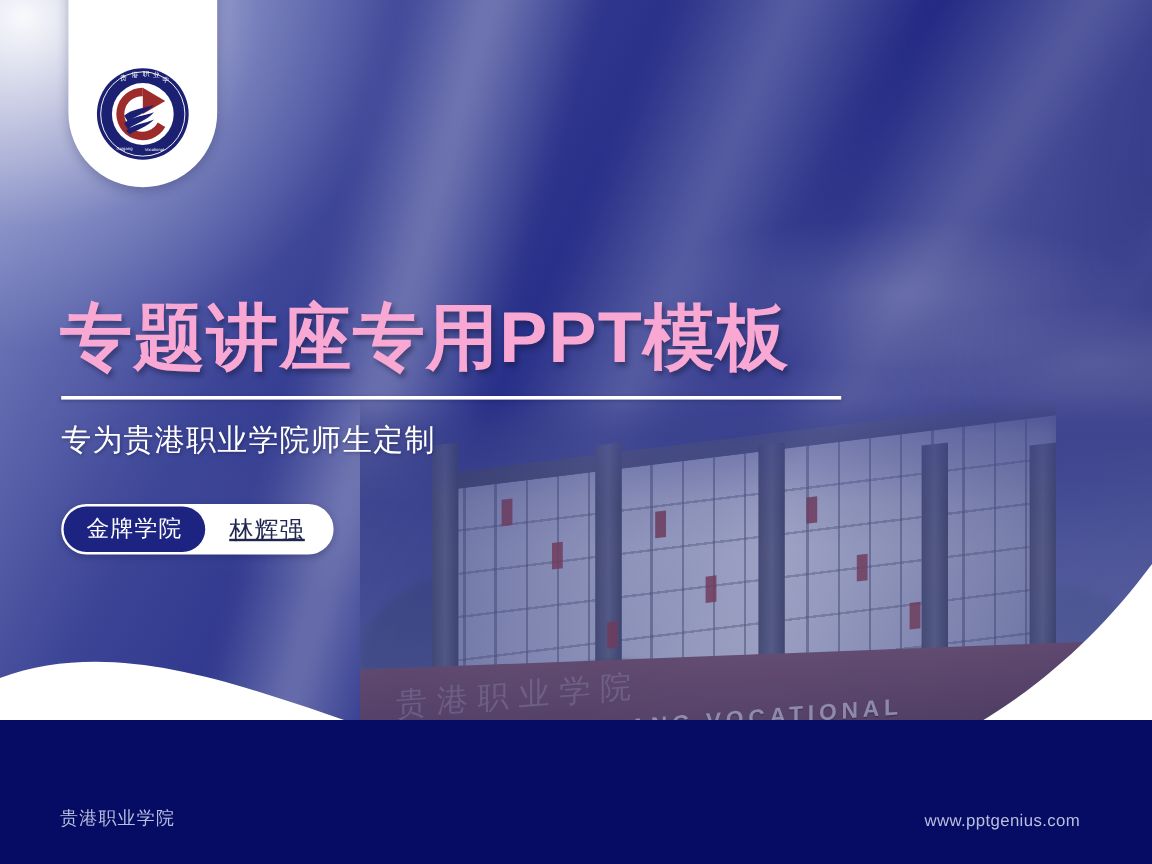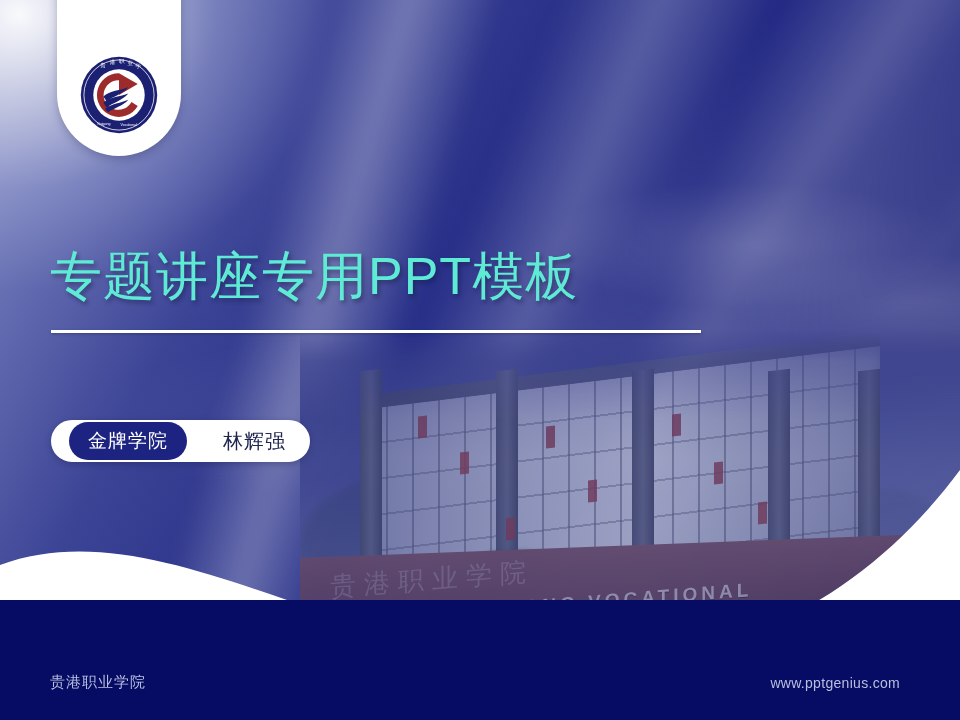--- a/index.html
+++ b/index.html
@@ -158,23 +158,23 @@
     justify-content: center;
     padding-bottom: 22px;
     box-sizing: border-box;
   }
   .logo-mark { width: 78px; height: 78px; display:block; }
 
   
   .title {
     position: absolute;
     left: 50px; top: 242px;
-    font-size: 52px;
-    font-weight: normal;
-    color: #5eead4;
+    font-size: 60px;
+    font-weight: bold;
+    color: #f9a8d4;
     letter-spacing: 1px;
     white-space: nowrap;
     text-shadow: 2px 3px 4px rgba(20,22,60,.45);
   }
   .divider {
     position: absolute;
     left: 51px; top: 330px;
     width: 650px; height: 3px;
     background: #ffffff;
     box-shadow: 0 1px 3px rgba(20,22,60,.35);
@@ -199,38 +199,39 @@
     border: 2px solid #ffffff;
     display: flex;
     align-items: center;
     box-sizing: border-box;
     box-shadow: 0 2px 6px rgba(20,24,70,.30);
     padding-right: 22px;
   }
   .badge-chip {
     height: 38px;
     min-width: 118px;
-    margin: 16px;
+    margin: 0;
     border-radius: 19px;
     background: #1d2380;
     color: #ffffff;
     font-size: 19px;
     letter-spacing: 1px;
     display: flex;
     align-items: center;
     justify-content: center;
     padding: 0 16px;
     box-sizing: border-box;
   }
   .badge-name {
     color: #20264f;
     font-size: 20px;
     letter-spacing: 1px;
     padding-left: 20px;
     white-space: nowrap;
+    text-decoration: underline;
   }
 
   
   .waves {
     position: absolute;
     left: 0; bottom: 0;
     width: 960px; height: 330px;
     pointer-events: none;
   }
   .bottom-band {
@@ -328,20 +329,21 @@
       </g>
       <g fill="#ffffff" font-size="4.5" font-family="'Liberation Sans', sans-serif">
         <text x="22" y="88">Guigang</text>
           <text x="52" y="90">Vocational</text>
       </g>
     </svg>
   </div>
 
   <div class="title">专题讲座专用PPT模板</div>
   <div class="divider"></div>
+  <div class="subtitle">专为贵港职业学院师生定制</div>
 
   <div class="badge">
     <div class="badge-chip">金牌学院</div>
     <div class="badge-name">林辉强</div>
   </div>
 
   <div class="footer-left">贵港职业学院</div>
   <div class="footer-right">www.pptgenius.com</div>
 
 </div>

